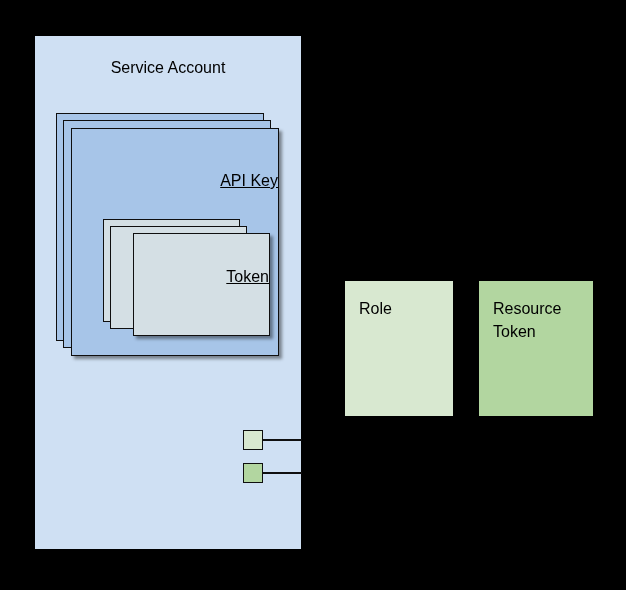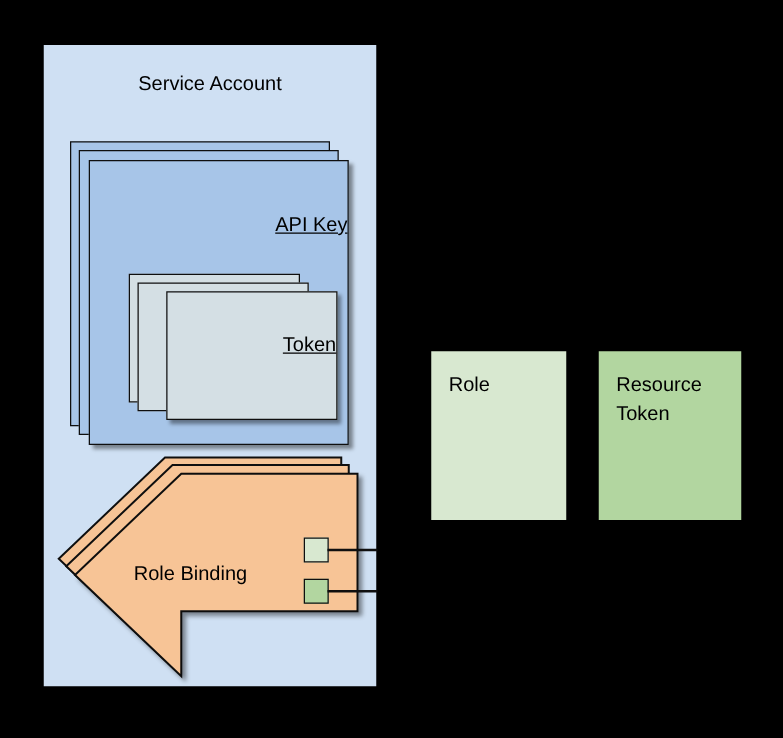--- a/index.html
+++ b/index.html
@@ -167,37 +167,20 @@
   </div>
 
   <div class="stack token-stack">
     <div class="layer token-layer token-l1"></div>
     <div class="layer token-layer token-l2"></div>
     <div class="layer token-layer token-l3 shadow">
       <div class="layer-label token-title">Token</div>
     </div>
   </div>
 
-  <div class="rb-stack">
-    <svg class="rb-arrow rb-a1" viewBox="0 0 226 162">
-      <polygon points="85,0 226,0 226,110 85,110 85,162 0,81 85,0" fill="#f7c496" stroke="#0f0f0f" stroke-width="1.6"></polygon>
-    </svg>
-    <svg class="rb-arrow rb-a2" viewBox="0 0 226 162">
-      <polygon points="85,0 226,0 226,110 85,110 85,162 0,81 85,0" fill="#f7c496" stroke="#0f0f0f" stroke-width="1.6"></polygon>
-    </svg>
-    <svg class="rb-arrow rb-a3" viewBox="0 0 226 162">
-      <defs>
-        <filter id="rbshadow" x="-20%" y="-20%" width="150%" height="150%">
-          <feDropShadow dx="3" dy="3" stdDeviation="1.6" flood-color="#000000" flood-opacity="0.42"></feDropShadow>
-        </filter>
-      </defs>
-      <polygon points="85,0 226,0 226,110 85,110 85,162 0,81 85,0" fill="#f7c496" stroke="#0f0f0f" stroke-width="1.6" filter="url(#rbshadow)"></polygon>
-    </svg>
-    <div class="rb-label">Role Binding</div>
-  </div>
 
   <div class="conn-square conn-role" style="background:#d8e8d0"></div>
   <div class="conn-square conn-resource" style="background:#b2d6a0"></div>
 
   <div class="conn-line line-role"></div>
   <div class="conn-line line-resource"></div>
 
   <div class="plain-box role-box">
     <span>Role</span>
   </div>

